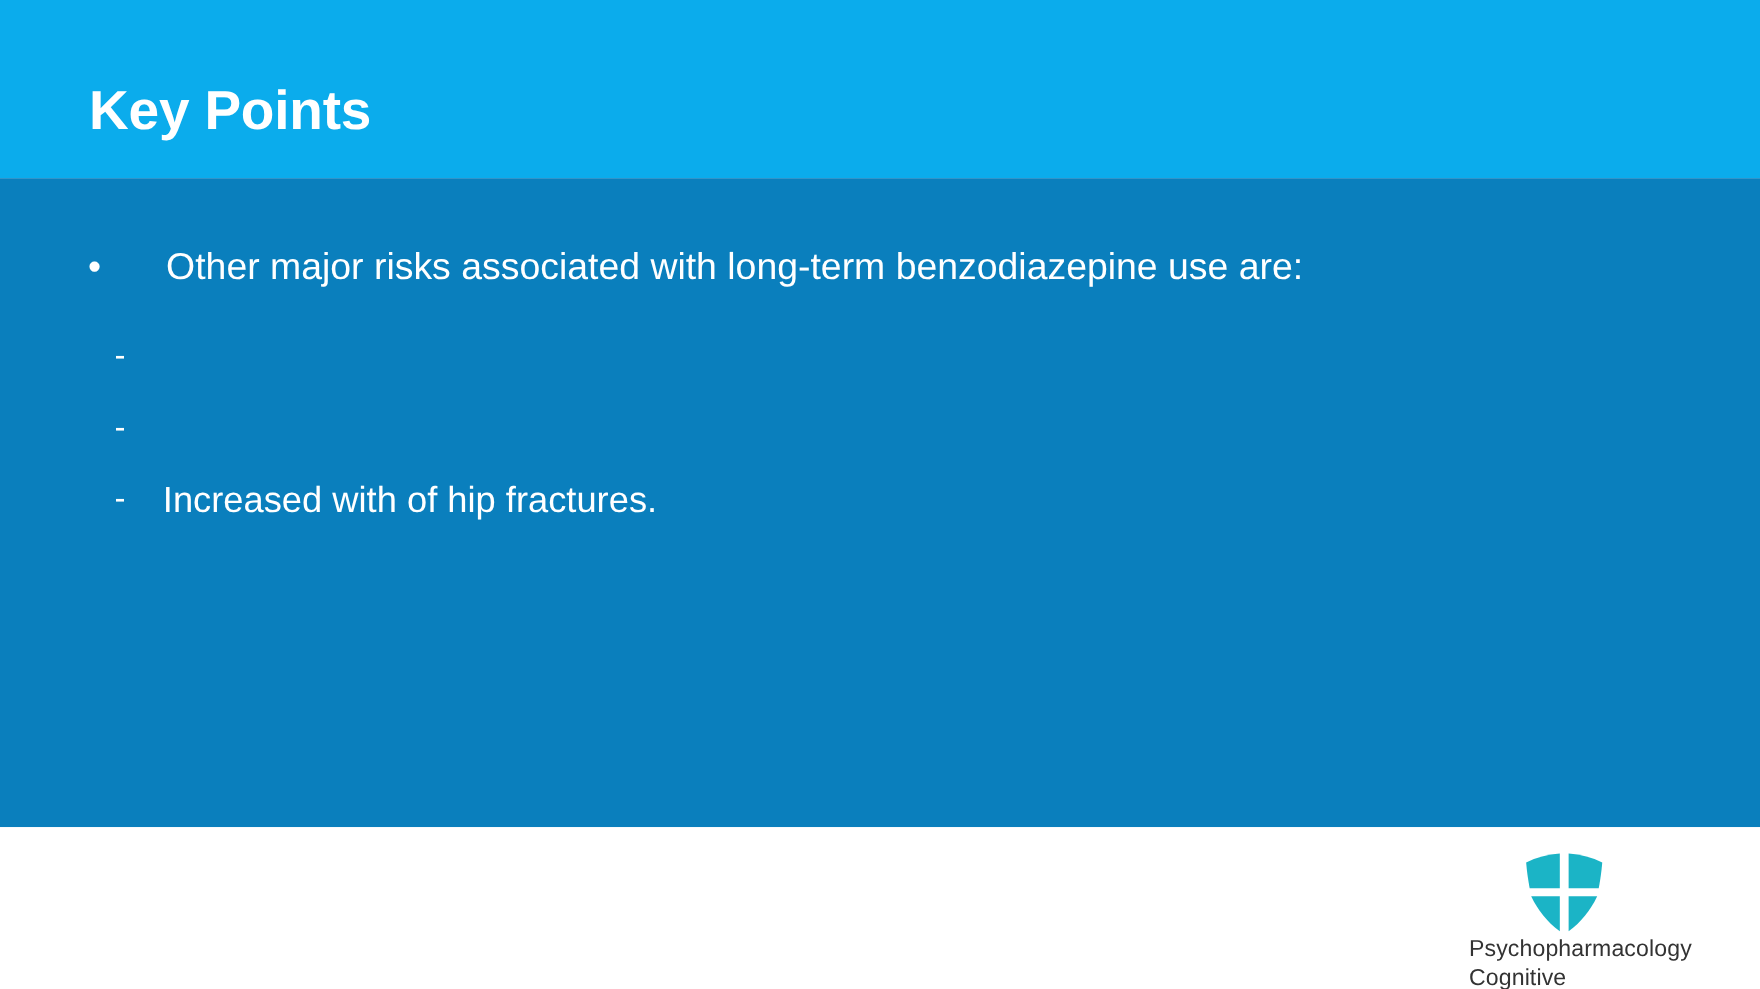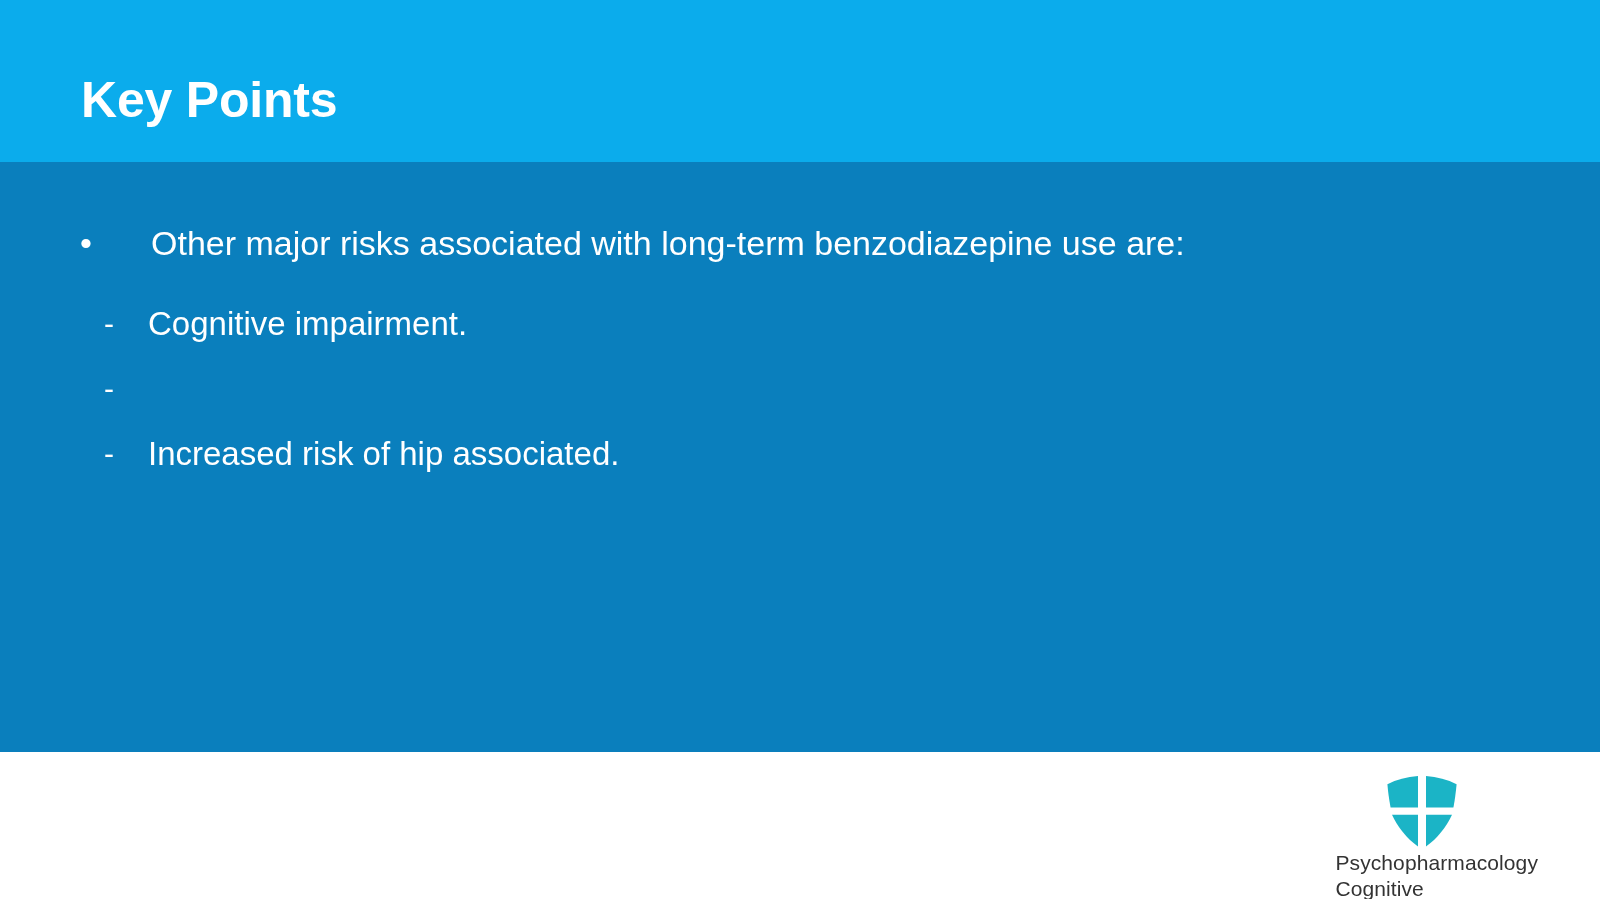--- a/index.html
+++ b/index.html
@@ -176,28 +176,27 @@
     <ul class="bullet-list">
       <li class="bullet-l1">
         <span class="marker">•</span>
         <span class="text">Other major risks associated with long-term benzodiazepine use are:</span>
       </li>
     </ul>
 
     <ul class="sub-list">
       <li class="bullet-l2">
         <span class="marker">-</span>
-        <span class="text">Cognitive impairment.</span>
       </li>
       <li class="bullet-l2">
         <span class="marker">-</span>
       </li>
       <li class="bullet-l2">
         <span class="marker">-</span>
-        <span class="text">Increased risk of hip associated.</span>
+        <span class="text">Increased with of hip fractures.</span>
       </li>
     </ul>
 
   </div>
 
   <div class="slide-footer">
     <div class="logo-block">
 
       <svg class="logo-mark" viewBox="0 0 74 78" aria-hidden="true">
 

